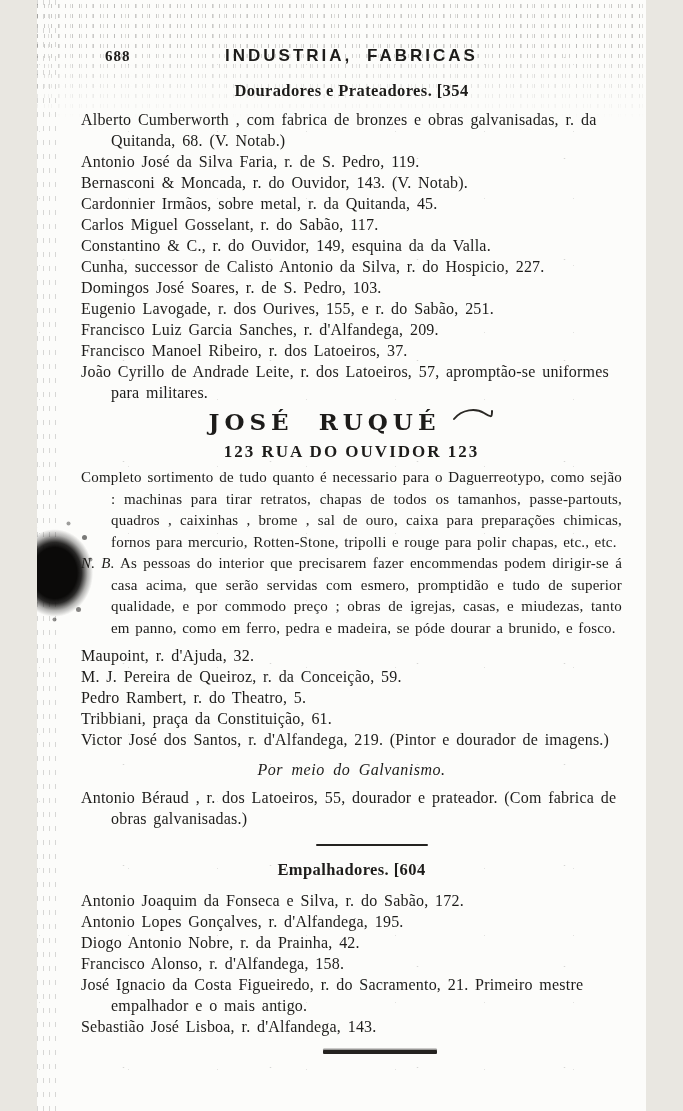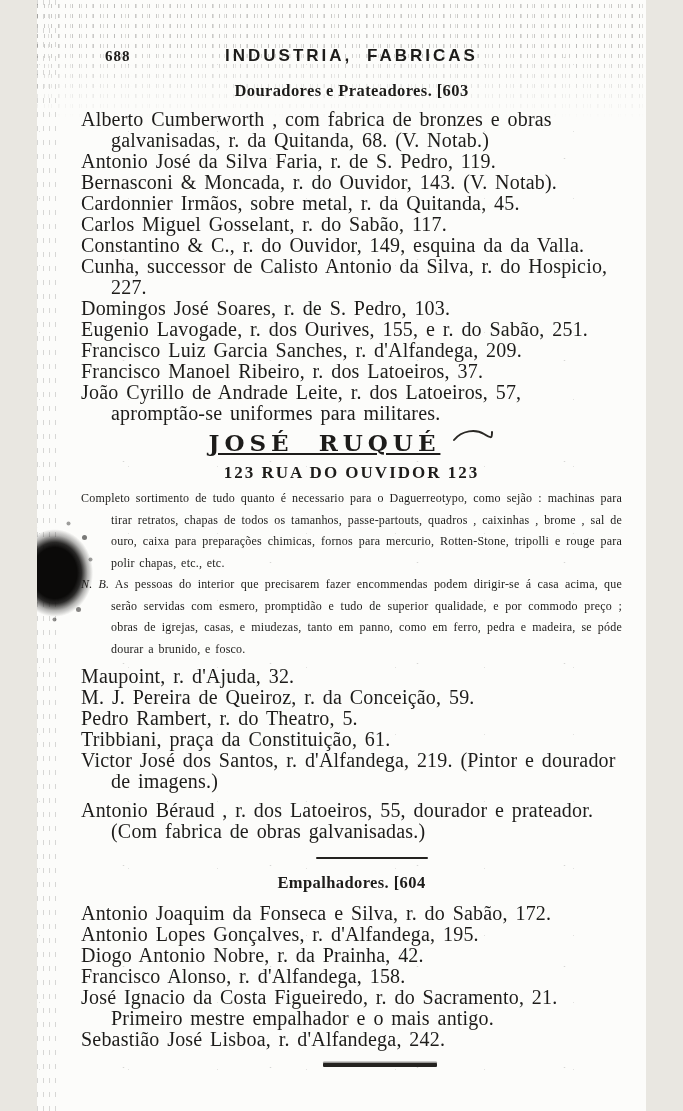--- a/index.html
+++ b/index.html
@@ -57,33 +57,32 @@
   .running-title {
     display:block; text-align:center; font-weight:bold; font-size:17px;
     letter-spacing:3px; word-spacing:7px; font-family:Liberation Sans, sans-serif;
   }
   .section-heading {
     text-align:center; font-weight:bold; font-size:16.5px;
     margin-top:13px; letter-spacing:.4px;
   }
   .entries { margin-top:8px; }
   .entry {
-    font-size:20px; line-height:21px; padding-left:30px; text-indent:-30px;
+    font-size:16px; line-height:21px; padding-left:30px; text-indent:-30px;
     letter-spacing:.2px; word-spacing:2.5px;
   }
   .ad-title-row { text-align:center; margin-top:3px; line-height:30px; white-space:nowrap; }
   .ad-title {
     font-size:23px; font-weight:bold; letter-spacing:5px; word-spacing:12px;
     font-family:"DejaVu Serif",serif;
-    text-decoration:underline;
   }
   .squiggle { vertical-align:8px; margin-left:12px; }
   .ad-address { text-align:center; font-weight:bold; font-size:17px; letter-spacing:2px; line-height:24px; margin-bottom:3px; }
   .ad-body {
-    margin:0; text-align:justify; font-size:12px; line-height:21.5px;
+    margin:0; text-align:justify; font-size:15px; line-height:21.5px;
     padding-left:30px; text-indent:-30px; letter-spacing:.2px; word-spacing:1.5px;font-family:Liberation Serif, serif;
   }
   .nb { font-style:italic; }
   .centered-italic {
     text-align:center; font-style:italic; font-size:16px;
     margin-top:11px; letter-spacing:.5px; word-spacing:4px;
   }
   .rule { background:#24221f; height:2px; border-radius:1px; }
   .rule-1 { width:112px; margin:15px auto 0; transform:translateX(20px); }
   .rule-2 { width:114px; height:4px; margin:13px auto 0; transform:translateX(28px);
@@ -104,21 +103,21 @@
 
   <div class="content">
 
     <div class="page-header">
       <span class="page-number">688</span>
       <span class="running-title">INDUSTRIA, FABRICAS</span>
     </div>
 
     <div class="section-heading">
       <span>Douradores e Prateadores.</span>
-      <span>[603</span>
+      <span>[354</span>
     </div>
 
     <div class="entries">
 
         <div class="entry">Alberto Cumberworth , com fabrica de bronzes e obras galvanisadas, r. da Quitanda, 68. (V. Notab.)</div>
 
         <div class="entry">Antonio José da Silva Faria, r. de S. Pedro, 119.</div>
 
         <div class="entry">Bernasconi &amp; Moncada, r. do Ouvidor, 143. (V. Notab).</div>
 
@@ -159,20 +158,21 @@
 
         <div class="entry">M. J. Pereira de Queiroz, r. da Conceição, 59.</div>
 
         <div class="entry">Pedro Rambert, r. do Theatro, 5.</div>
 
         <div class="entry">Tribbiani, praça da Constituição, 61.</div>
 
         <div class="entry">Victor José dos Santos, r. d'Alfandega, 219. (Pintor e dourador de imagens.)</div>
       </div>
 
+    <div class="centered-italic">Por meio do Galvanismo.</div>
 
     <div class="entries">
 
         <div class="entry">Antonio Béraud , r. dos Latoeiros, 55, dourador e prateador. (Com fabrica de obras galvanisadas.)</div>
       </div>
 
     <div class="rule rule-1"></div>
 
     <div class="section-heading mt14">
       <span>Empalhadores.</span>
@@ -184,19 +184,19 @@
         <div class="entry">Antonio Joaquim da Fonseca e Silva, r. do Sabão, 172.</div>
 
         <div class="entry">Antonio Lopes Gonçalves, r. d'Alfandega, 195.</div>
 
         <div class="entry">Diogo Antonio Nobre, r. da Prainha, 42.</div>
 
         <div class="entry">Francisco Alonso, r. d'Alfandega, 158.</div>
 
         <div class="entry">José Ignacio da Costa Figueiredo, r. do Sacramento, 21. Primeiro mestre empalhador e o mais antigo.</div>
 
-        <div class="entry">Sebastião José Lisboa, r. d'Alfandega, 242.</div>
+        <div class="entry">Sebastião José Lisboa, r. d'Alfandega, 143.</div>
       </div>
 
     <div class="rule rule-2"></div>
 
   </div>
 </div>
 
 </body></html>

